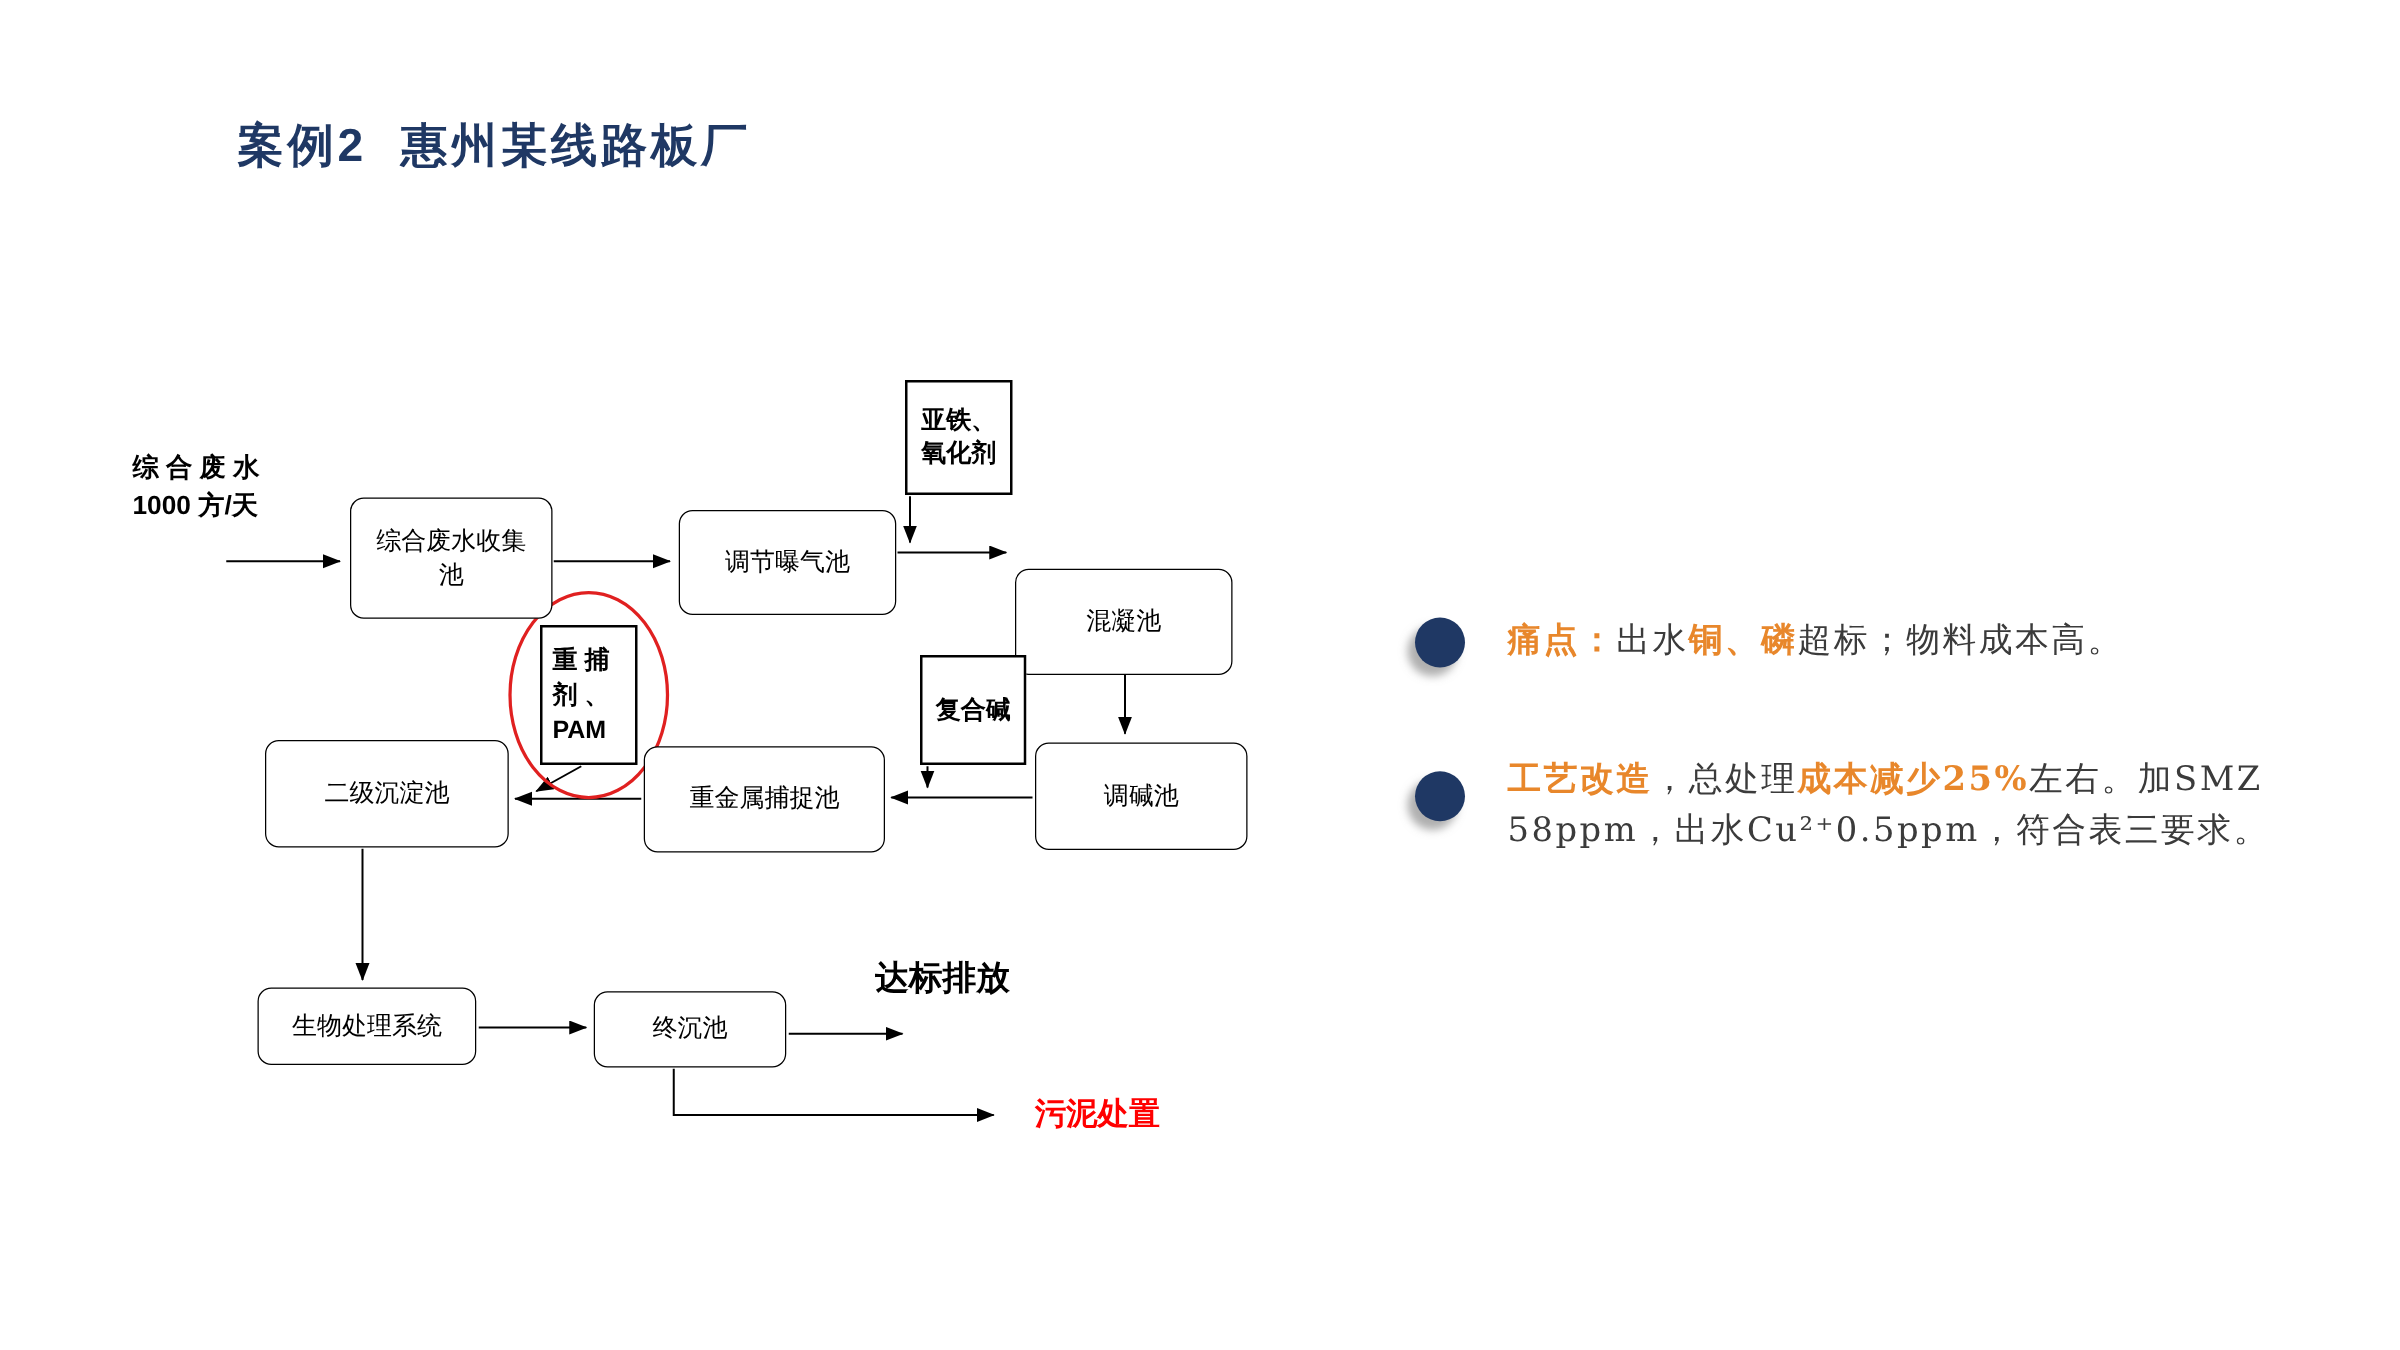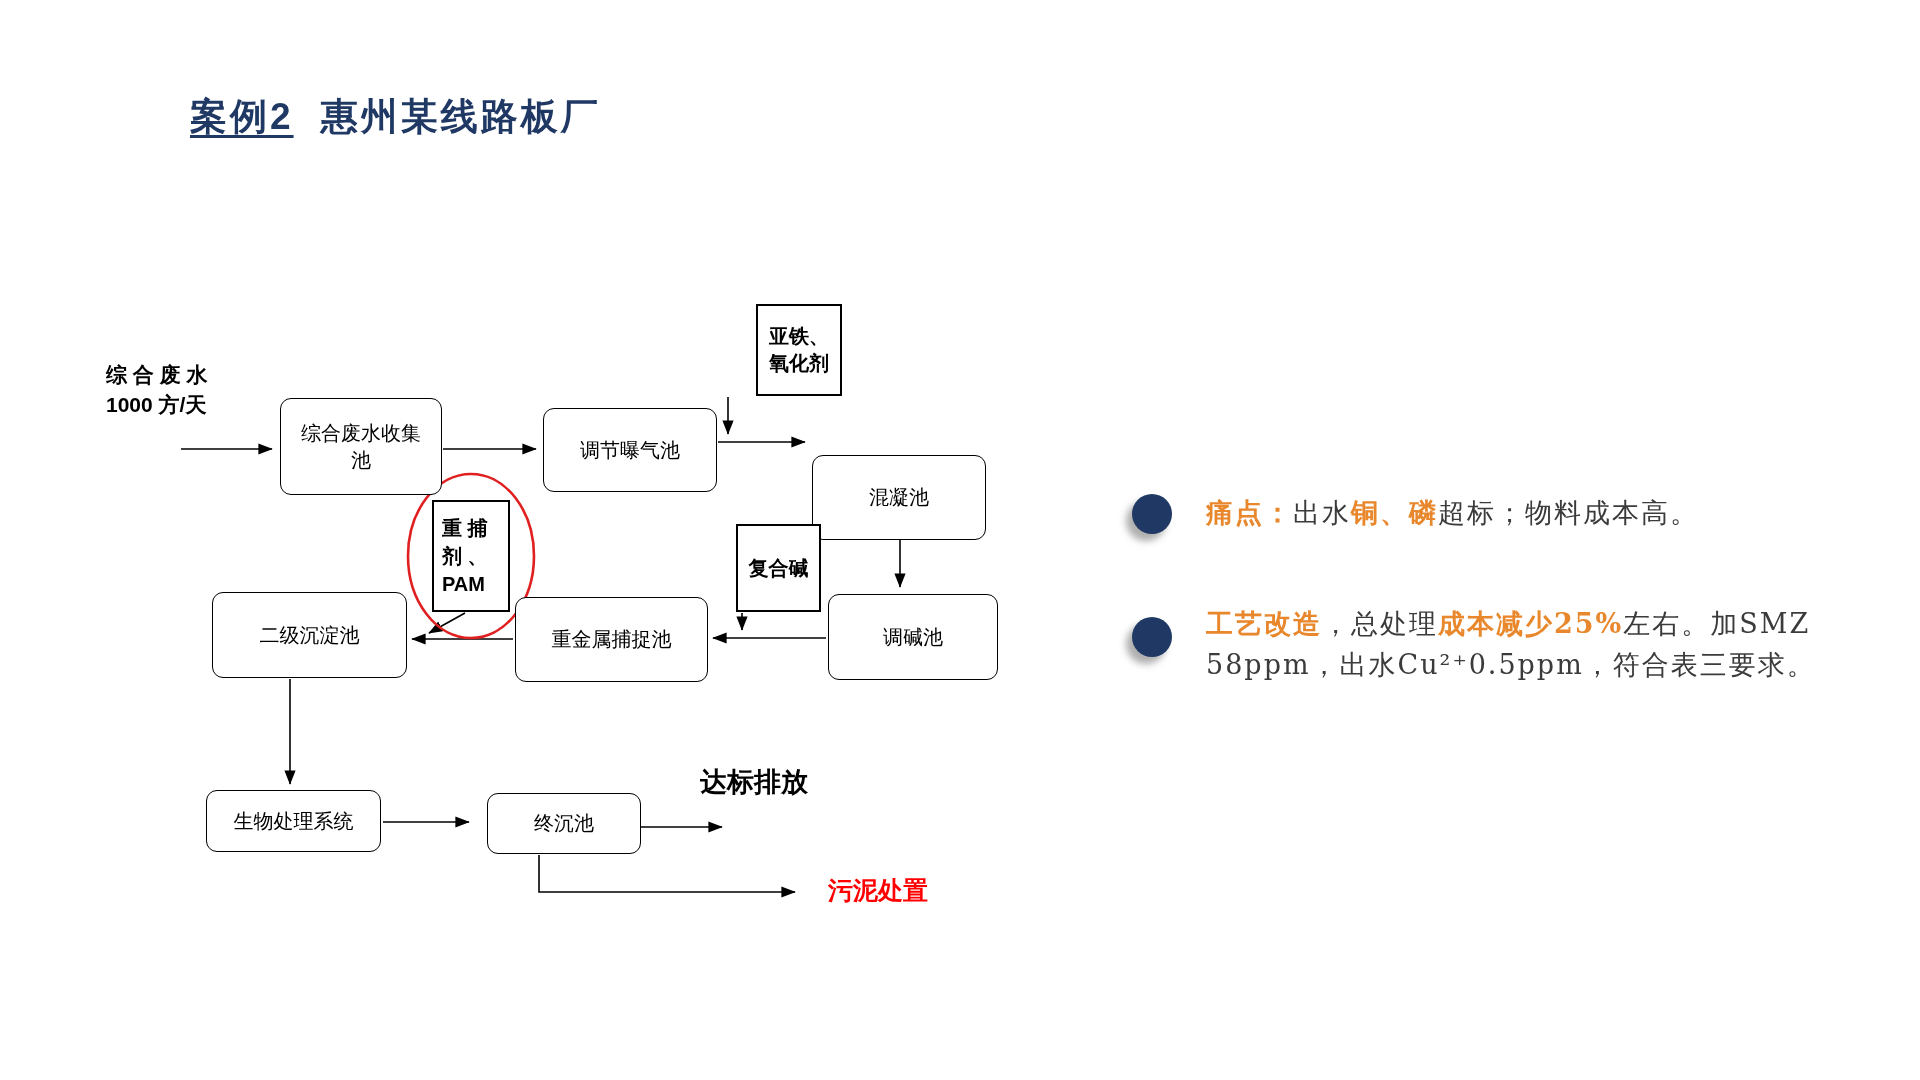--- a/index.html
+++ b/index.html
@@ -17,21 +17,21 @@
     background:#ffffff;
     overflow:hidden;
     font-family:"Liberation Sans","DejaVu Sans",sans-serif;
   }
   
   .title{
     position:absolute;left:190px;top:92px;
     font-size:37px;font-weight:bold;color:var(--navy);
     letter-spacing:3px;white-space:nowrap;
   }
-  .title .t1{text-decoration:underline;text-underline-offset:6px;text-decoration-thickness:3px;}
+  .title .t1{text-underline-offset:6px;text-decoration-thickness:3px;}
   .title .t2{margin-left:14px;}
   
   .node{
     position:absolute;
     border:1.5px solid var(--ink);
     border-radius:11px;
     background:#fff;
     display:flex;align-items:center;justify-content:center;
     text-align:center;
     font-size:20px;color:#000;
@@ -131,25 +131,25 @@
   </div>
   <div class="node" style="left:515px;top:597px;width:193px;height:85px;">
     <span>重金属捕捉池</span>
   </div>
   <div class="node" style="left:212px;top:592px;width:195px;height:86px;">
     <span>二级沉淀池</span>
   </div>
   <div class="node" style="left:206px;top:790px;width:175px;height:62px;">
     <span>生物处理系统</span>
   </div>
-  <div class="node" style="left:475px;top:793px;width:154px;height:61px;margin-left:12px;">
+  <div class="node" style="left:475px;top:793px;width:154px;height:61px;">
     <span>终沉池</span>
   </div>
 
-  <div class="node sq" style="left:724px;top:304px;width:86px;height:92px;padding:0 6px;margin-left:32px;">
+  <div class="node sq" style="left:724px;top:304px;width:86px;height:92px;padding:0 6px;">
     <span>亚铁、氧化剂</span>
   </div>
   <div class="node sq" style="left:736px;top:524px;width:85px;height:88px;padding:0 4px;">
     <span>复合碱</span>
   </div>
   <div class="node sq pam" style="left:432px;top:500px;width:78px;height:112px;">
     <span>重 捕</span>
     <span>剂 、</span>
     <span>PAM</span>
   </div>

